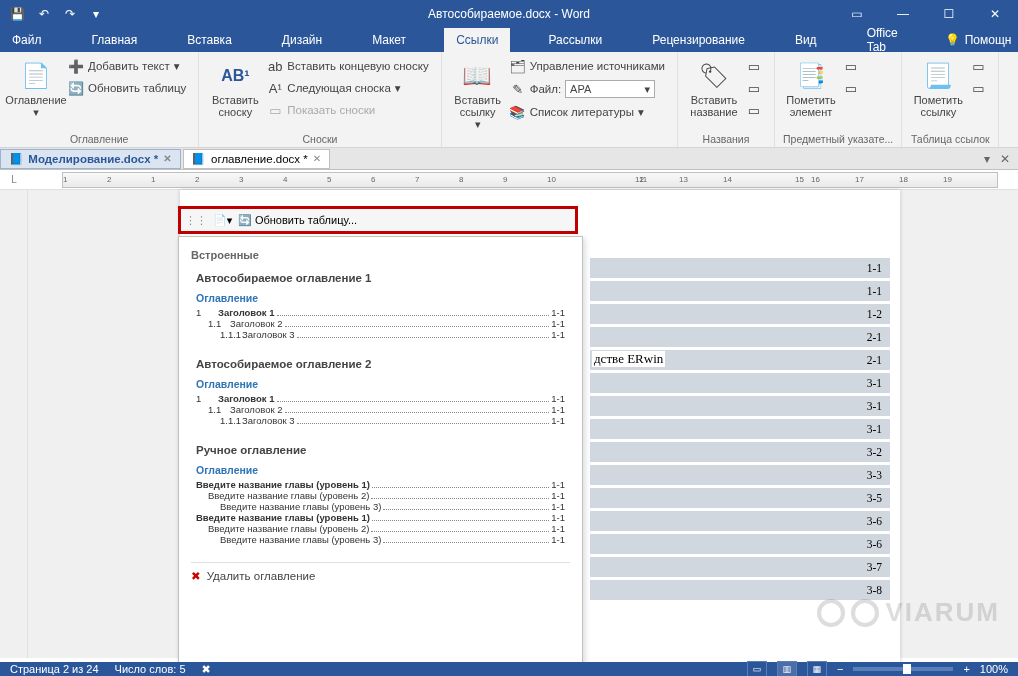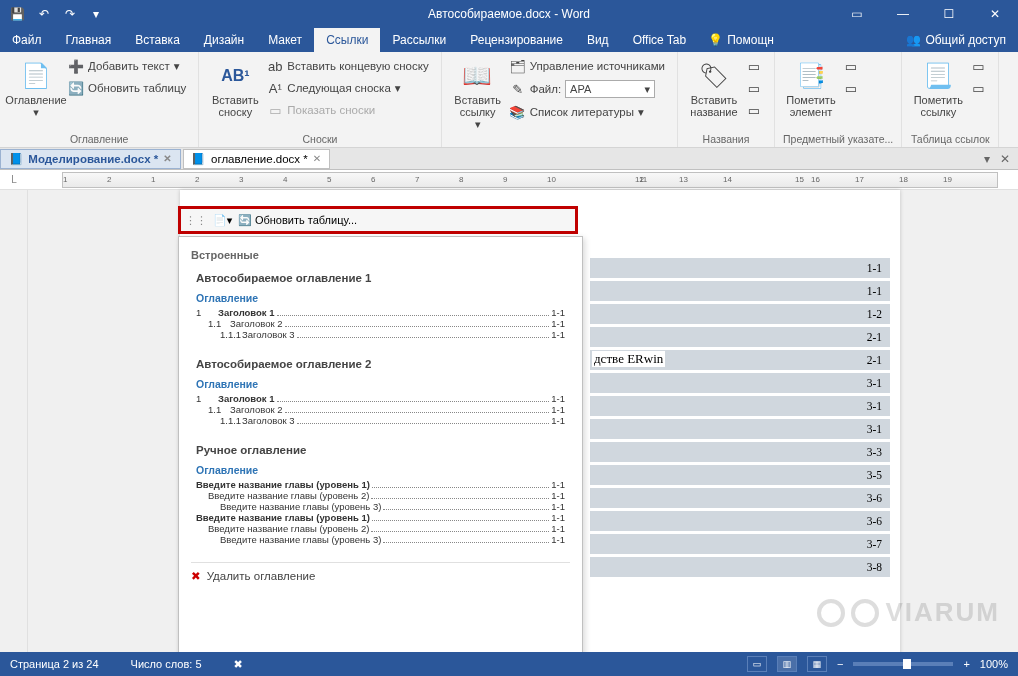--- a/index.html
+++ b/index.html
@@ -3,21 +3,21 @@
 <meta charset="utf-8">
 <style>
   * { box-sizing: border-box; margin:0; padding:0; font-family: "Segoe UI", Tahoma, sans-serif; }
   body { width:1018px; height:676px; overflow:hidden; background:#fff; font-size:12px; }
   .titlebar { height:28px; background:#2b579a; color:#fff; display:flex; align-items:center; position:relative; }
   .qat { display:flex; gap:10px; padding-left:10px; align-items:center; }
   .qat-icon { width:16px; height:16px; display:flex; align-items:center; justify-content:center; font-size:12px; color:#fff; }
   .title { position:absolute; left:50%; transform:translateX(-50%); font-size:12px; }
   .winctl { margin-left:auto; display:flex; }
   .winctl div { width:46px; height:28px; display:flex; align-items:center; justify-content:center; font-size:12px; }
-  .menutabs { height:24px; background:#2b579a; color:#fff; display:flex; align-items:stretch; }
+  .menutabs { height:24px; background:#2b579a; color:#fff; display:flex; align-items:stretch;gap:26px; }
   .menutab { padding:0 12px; display:flex; align-items:center; font-size:12px; cursor:pointer; }
   .menutab.file { background:#2b579a; }
   .menutab.active { background:#f3f3f3; color:#2b579a; }
   .tellme { display:flex; align-items:center; gap:4px; padding:0 10px; }
   .share { margin-left:auto; padding:0 12px; display:flex; align-items:center; gap:4px; }
   .ribbon { height:96px; background:#f3f3f3; border-bottom:1px solid #d4d4d4; display:flex; }
   .rgroup { border-right:1px solid #e1e1e1; padding:4px 8px 0 8px; display:flex; flex-direction:column; position:relative; }
   .rgroup-label { text-align:center; font-size:10.5px; color:#666; padding:2px 0; margin-top:auto; }
   .rgroup-body { flex:1; display:flex; align-items:flex-start; }
   .bigbtn { display:flex; flex-direction:column; align-items:center; width:56px; padding:4px 2px; text-align:center; font-size:11px; color:#444; cursor:pointer; }
@@ -46,21 +46,21 @@
   .gal-section { font-size:11px; color:#666; font-weight:700; margin:4px 0; }
   .gal-item { border:1px solid transparent; padding:6px 4px 10px; }
   .gal-title { font-size:11.5px; font-weight:600; color:#444; margin-bottom:8px; }
   .gal-toc-h { font-size:10.5px; color:#2e74b5; font-weight:600; margin-bottom:3px; }
   .gal-row { display:flex; font-size:9.5px; font-family:"Times New Roman",serif; color:#333; }
   .gal-row .n { width:22px; }
   .gal-row .t { flex:0 0 auto; }
   .gal-row .d { flex:1; border-bottom:1px dotted #888; margin:0 2px 2px; }
   .gal-row .p { }
   .gal-footer { border-top:1px solid #e0e0e0; margin-top:6px; padding-top:6px; display:flex; align-items:center; gap:6px; font-size:11.5px; color:#444; }
-  .status { position:absolute; bottom:0; left:0; right:0; height:24px; background:#2b579a; color:#fff; display:flex; align-items:center; font-size:11px; padding:0 10px; gap:32px; }
+  .status { position:absolute; bottom:0; left:0; right:0; height:14px; background:#2b579a; color:#fff; display:flex; align-items:center; font-size:11px; padding:0 10px; gap:16px; }
   .status .right { margin-left:auto; display:flex; align-items:center; gap:10px; }
   .zoom-track { width:100px; height:4px; background:#5a7fb8; position:relative; }
   .zoom-thumb { position:absolute; left:50%; top:-3px; width:8px; height:10px; background:#fff; }
   .viewbtn { width:20px; height:16px; border:1px solid #5a7fb8; display:flex; align-items:center; justify-content:center; font-size:9px;}
   .watermark { position:absolute; right:18px; bottom:30px; font-size:26px; color:rgba(120,120,120,0.25); font-weight:600; letter-spacing:2px; pointer-events:none; display:flex; align-items:center; gap:6px;}
   .wm-ring { width:28px; height:28px; border:4px solid rgba(120,120,120,0.25); border-radius:50%; display:inline-block;}
 </style>
 </head>
 <body>
 
@@ -287,20 +287,21 @@
 
   <div class="toc-lines" id="toclines">
       <div class="toc-line">1-1</div>
       <div class="toc-line">1-1</div>
       <div class="toc-line">1-2</div>
       <div class="toc-line">2-1</div>
       <div class="toc-line">2-1</div>
       <div class="toc-line">3-1</div>
       <div class="toc-line">3-1</div>
       <div class="toc-line">3-1</div>
+      <div class="toc-line">3-2</div>
       <div class="toc-line">3-3</div>
       <div class="toc-line">3-5</div>
       <div class="toc-line">3-6</div>
       <div class="toc-line">3-6</div>
       <div class="toc-line">3-7</div>
       <div class="toc-line">3-8</div>
     </div>
   <div class="erwin">дстве ERwin</div>
 
   <div class="toc-handle">

